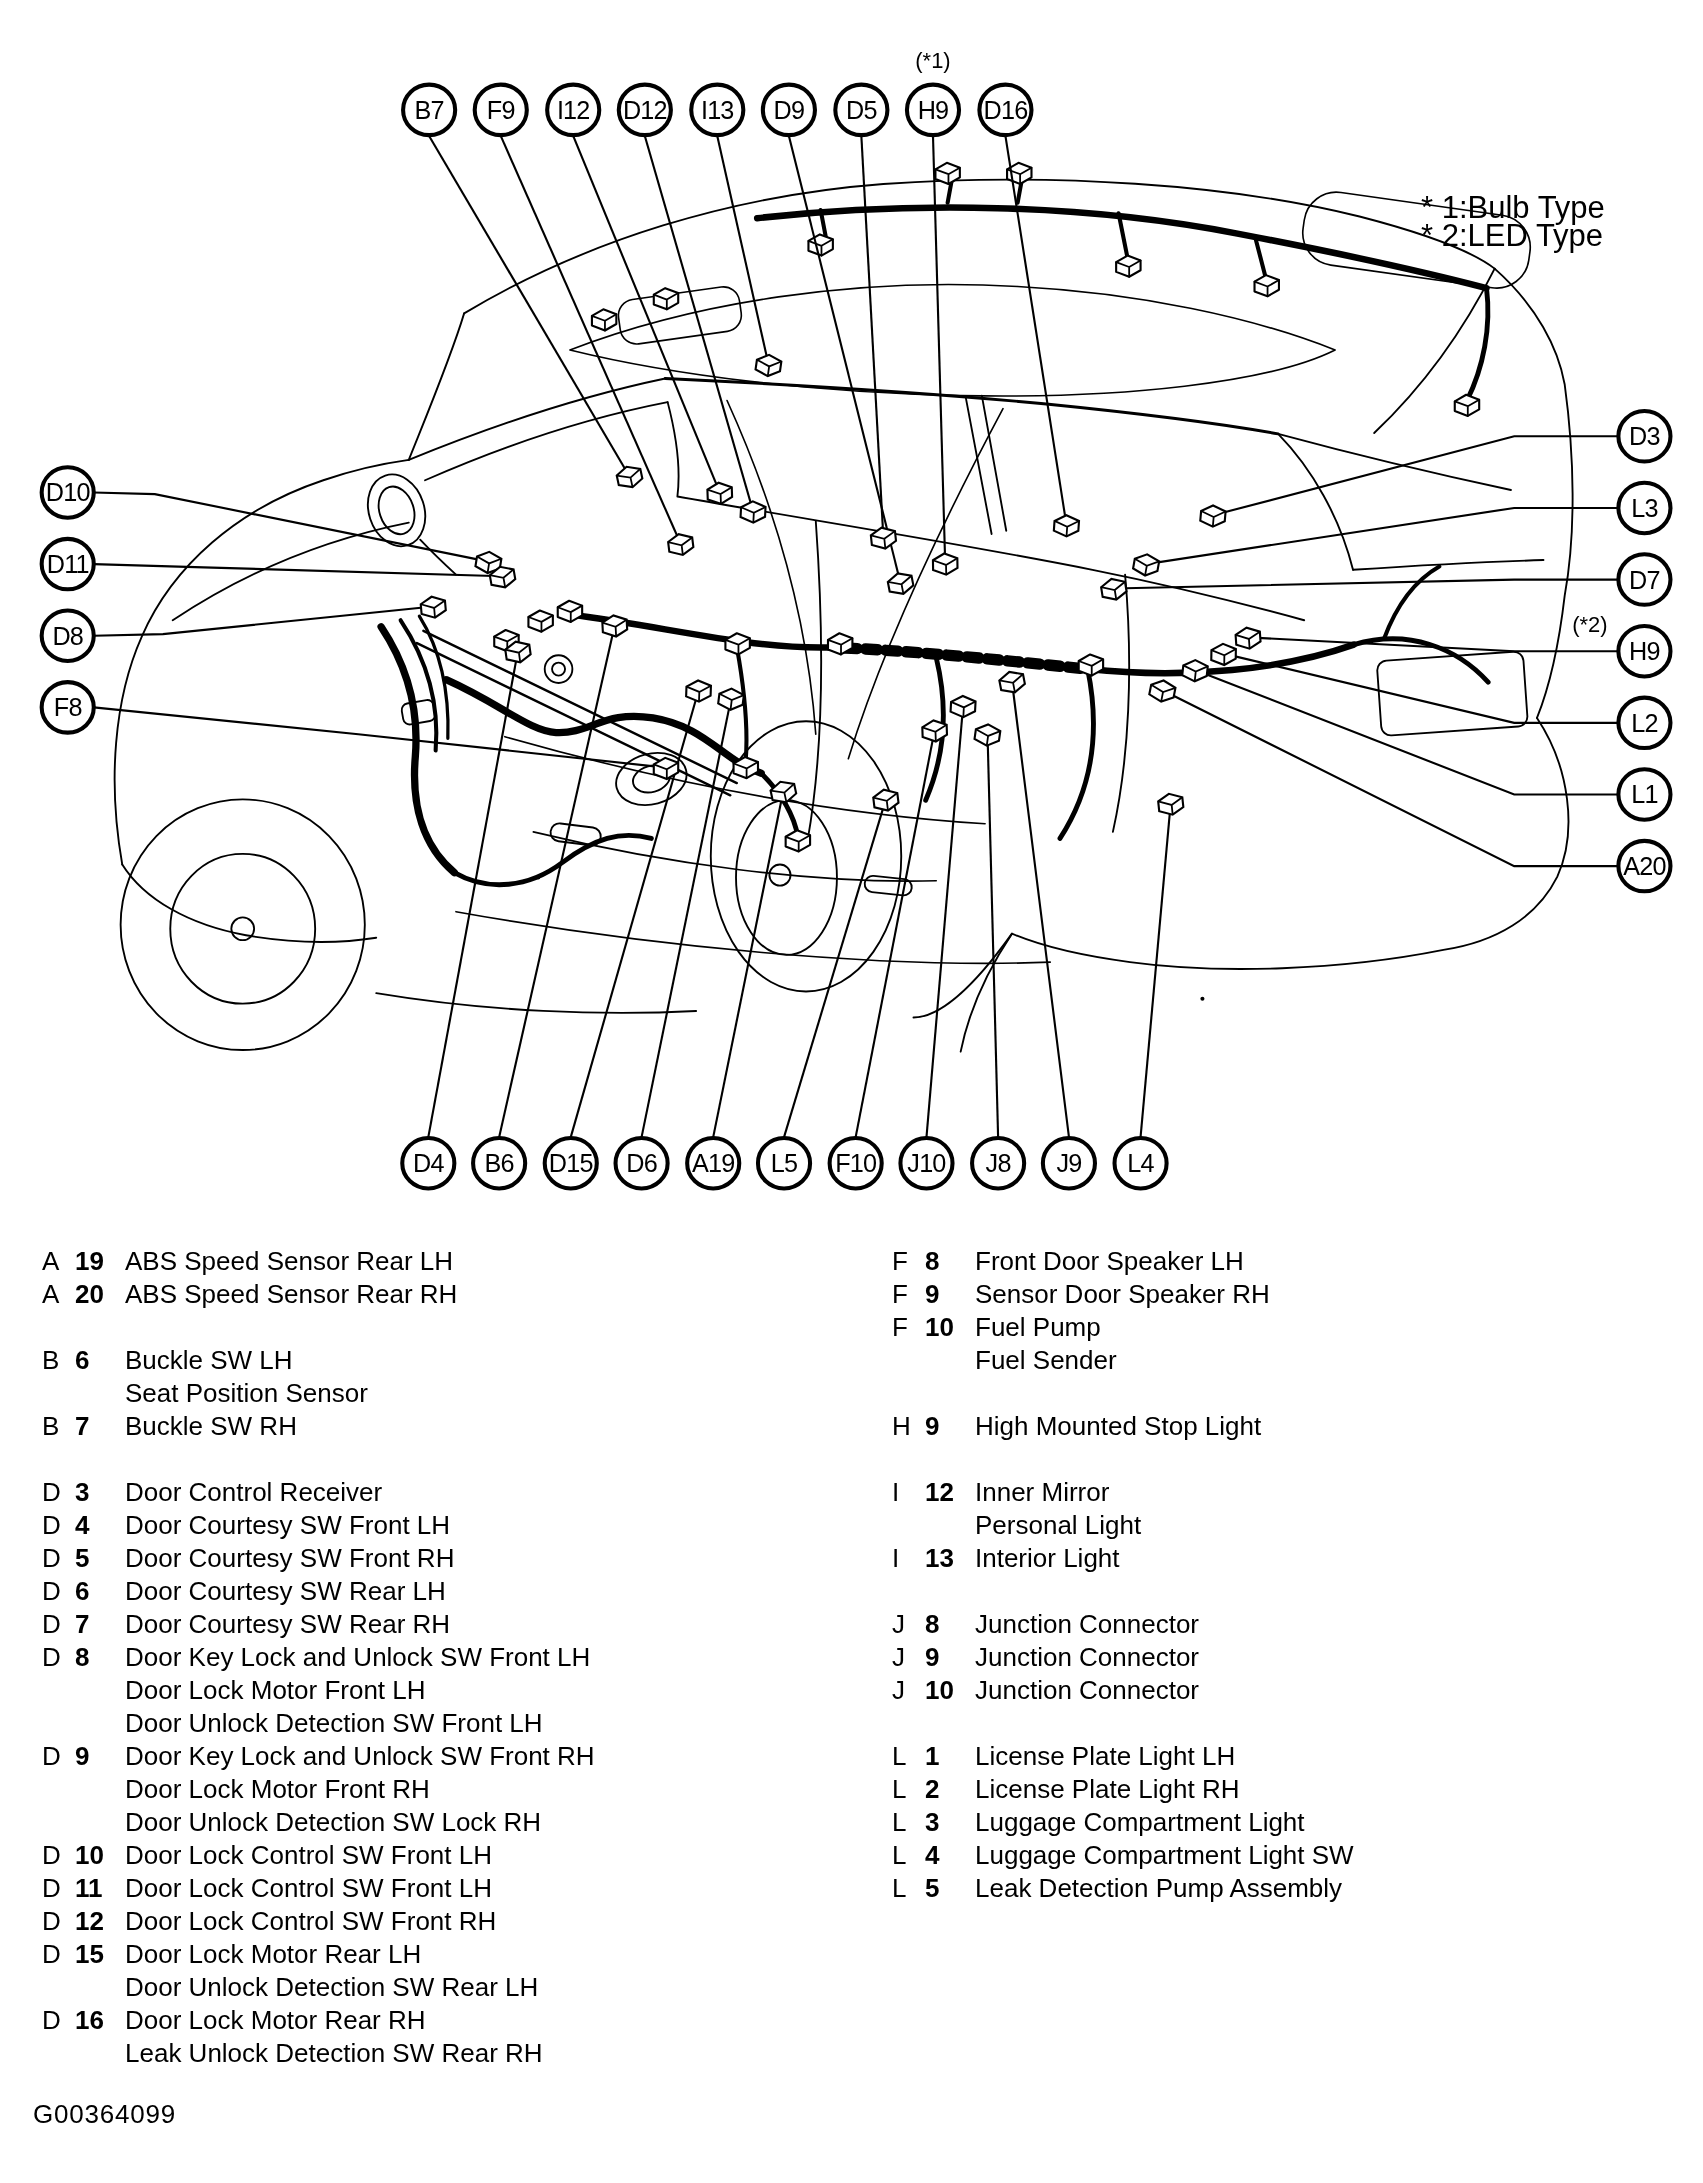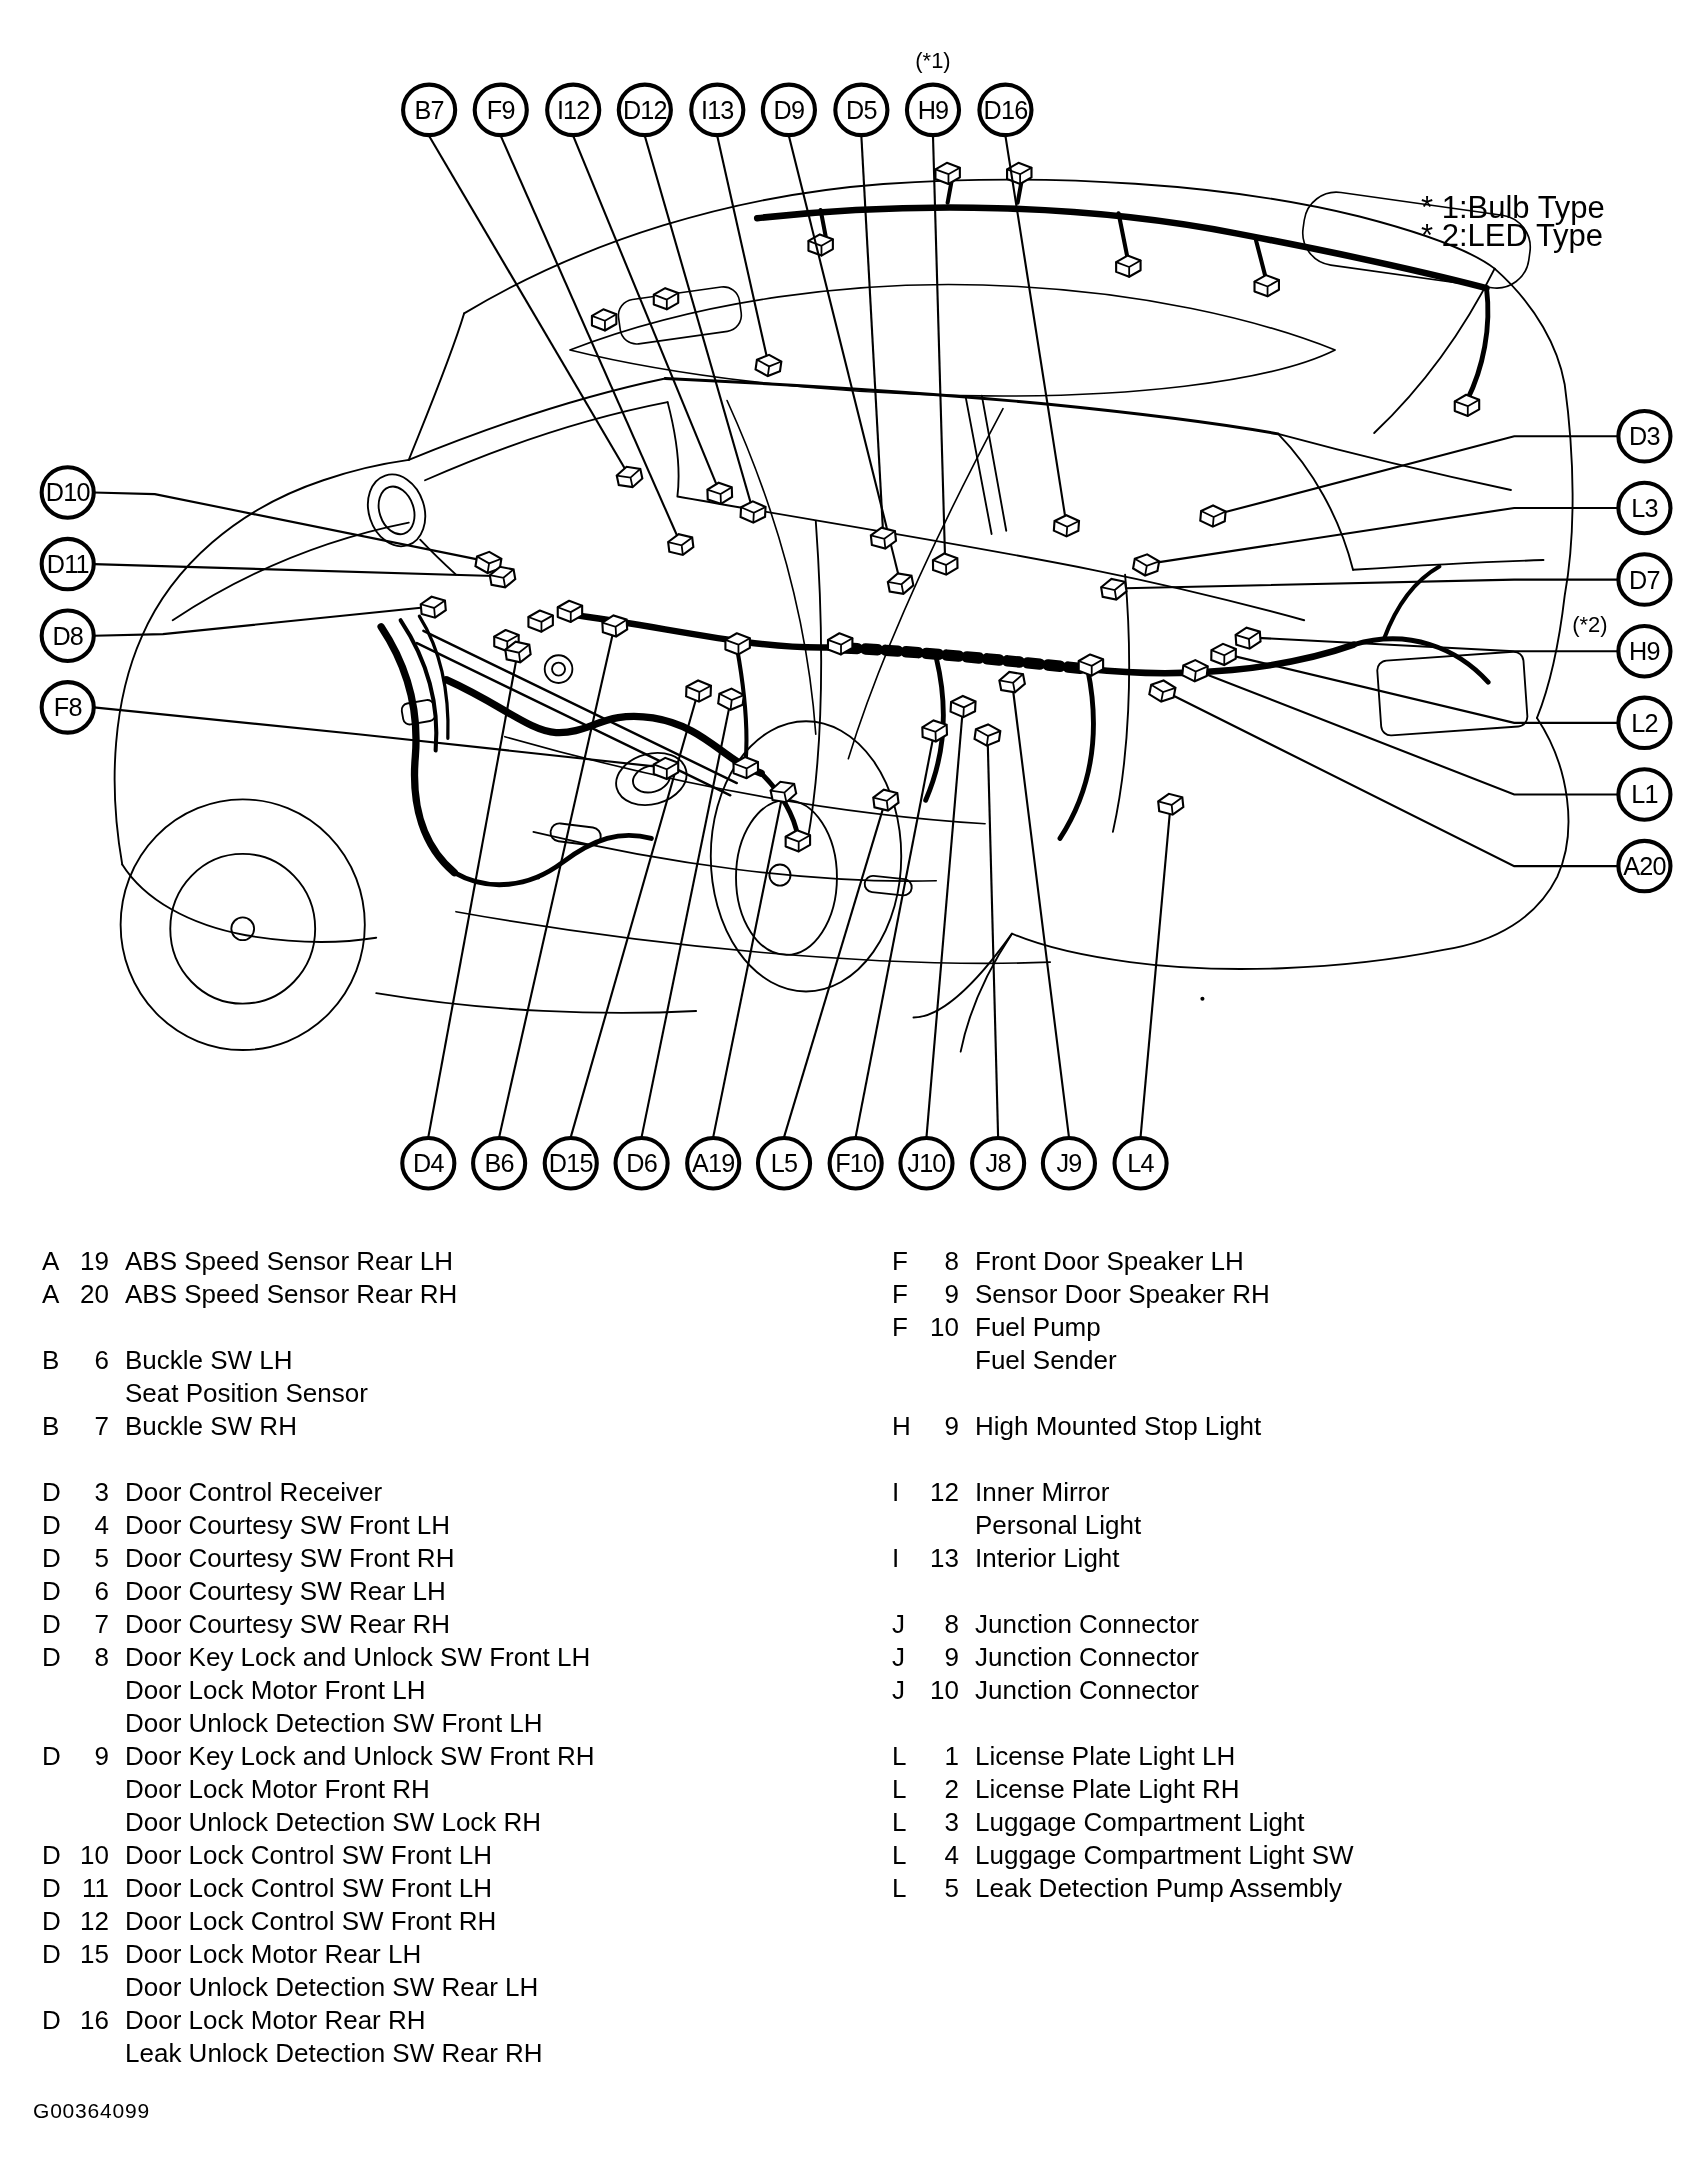--- a/index.html
+++ b/index.html
@@ -14,23 +14,23 @@
   .star-note{font-size:27px;}
   
   #notes{position:absolute;left:1421px;top:194px;font-size:31px;line-height:28px;white-space:nowrap;}
   
   .legend-col{position:absolute;white-space:nowrap;}
   #legend-left{left:42px;top:1245px;}
   #legend-right{left:892px;top:1245px;}
   .lrow{height:33px;display:flex;align-items:center;font-size:26px;}
   .lgap{height:33px;}
   .cl{display:inline-block;width:33px;}
-  .cn{display:inline-block;width:34px;text-align:right;}
+  .cn{display:inline-block;width:34px;font-weight:bold;}
   .nm{margin-left:16px;}
-  #figure-code{position:absolute;left:33px;top:2099px;font-size:21px;letter-spacing:0.8px;}
+  #figure-code{position:absolute;left:33px;top:2099px;font-size:26px;letter-spacing:0.8px;}
 </style>
 </head>
 <body>
 
 <div id="stage">
 
   <svg id="diagram" width="1704" height="1221" viewBox="0 0 2093 1500">
     <defs>
       <g id="conn">
         <path d="M -15,-4 L -1,-12 L 15,-6 L 15,6 L 1,14 L -15,8 Z" fill="#fff" stroke="#000" stroke-width="2.6"></path>

